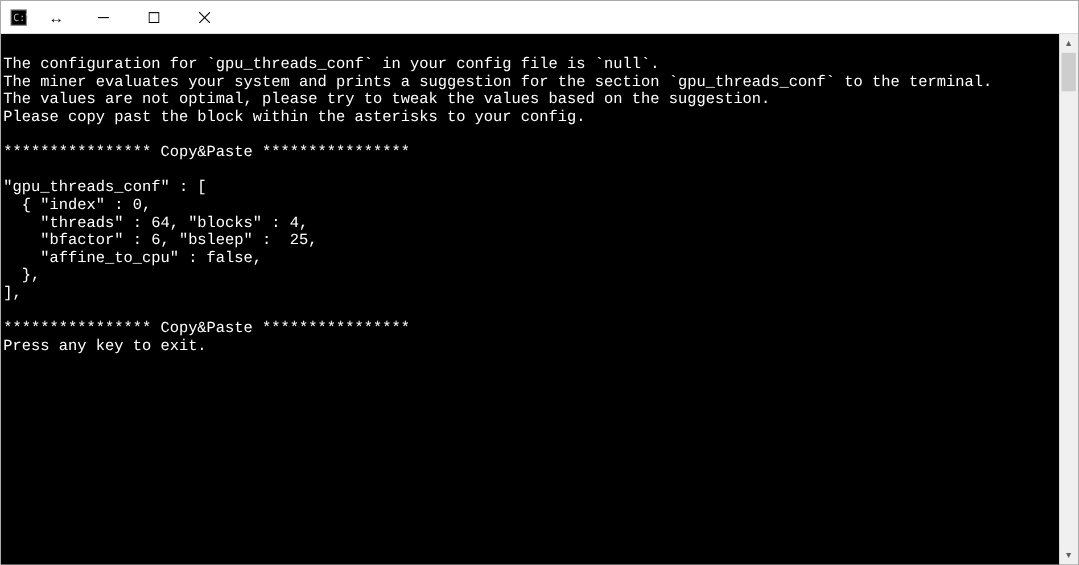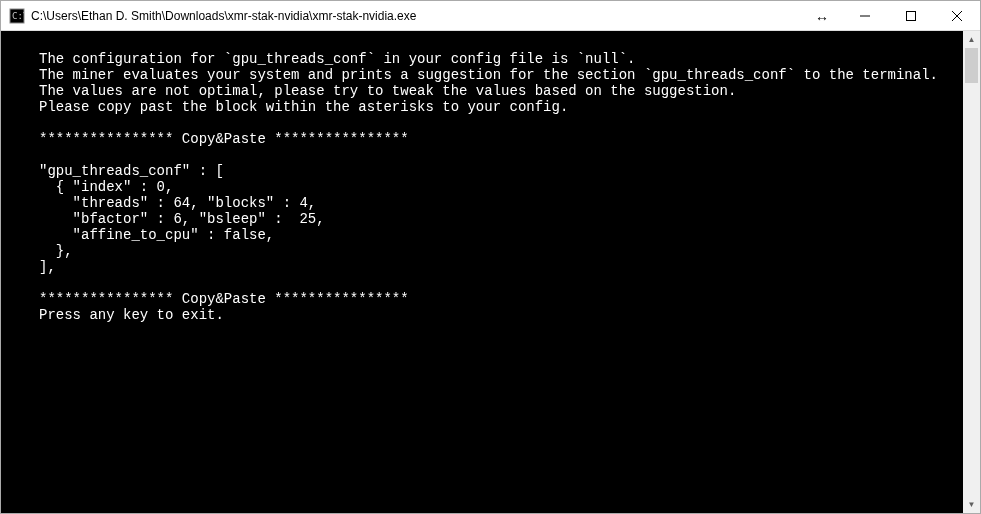--- a/index.html
+++ b/index.html
@@ -79,21 +79,20 @@
     .console {
       flex: 1;
       background: #000000;
       color: #ffffff;
       font-family: "Consolas", "Courier New", monospace;
       font-size: 14px;
       line-height: 16px;
       padding: 4px 0 0 2px;
       white-space: pre;
       overflow: hidden;
-      margin-left: 36px;
     }
     .scrollbar {
       width: 17px;
       background: #f0f0f0;
       position: relative;
     }
     .scrollbar-track {
       position: absolute;
       top: 17px;
       bottom: 17px;
@@ -132,21 +131,20 @@
 <body>
 
 <div class="window">
   <div class="titlebar">
     <span class="titlebar-icon">
       <svg viewBox="0 0 16 16" width="16" height="16">
         <rect x="1" y="1" width="14" height="14" fill="#000000" stroke="#888888" stroke-width="1"></rect>
         <text x="3" y="11" font-size="9" font-family="monospace" fill="#c0c0c0">C:\</text>
       </svg>
     </span>
-    <div class="titlebar-title">C:\Users\Ethan D. Smith\Downloads\xmr-stak-nvidia\xmr-stak-nvidia.exe</div>
     <div class="titlebar-controls">
       <div class="titlebar-extra">↔</div>
       <div class="titlebar-btn">
         <svg viewBox="0 0 10 10">
             <line x1="0" y1="5" x2="10" y2="5" stroke="#000" stroke-width="1"></line>
           </svg>
       </div>
       <div class="titlebar-btn">
         <svg viewBox="0 0 10 10">
             <rect x="0.5" y="0.5" width="9" height="9" fill="none" stroke="#000" stroke-width="1"></rect>

